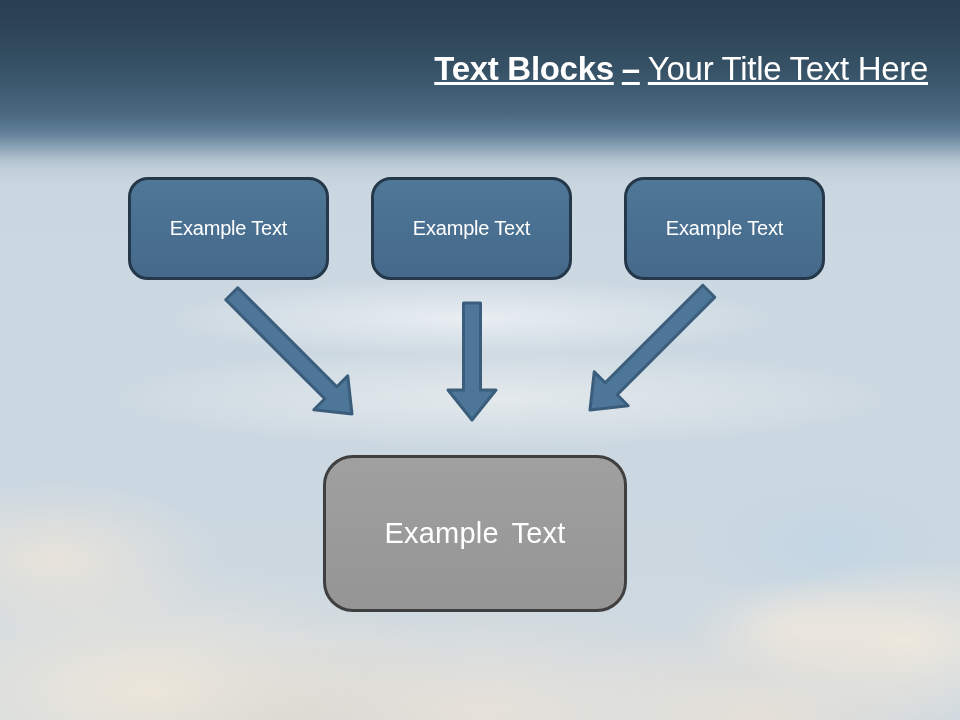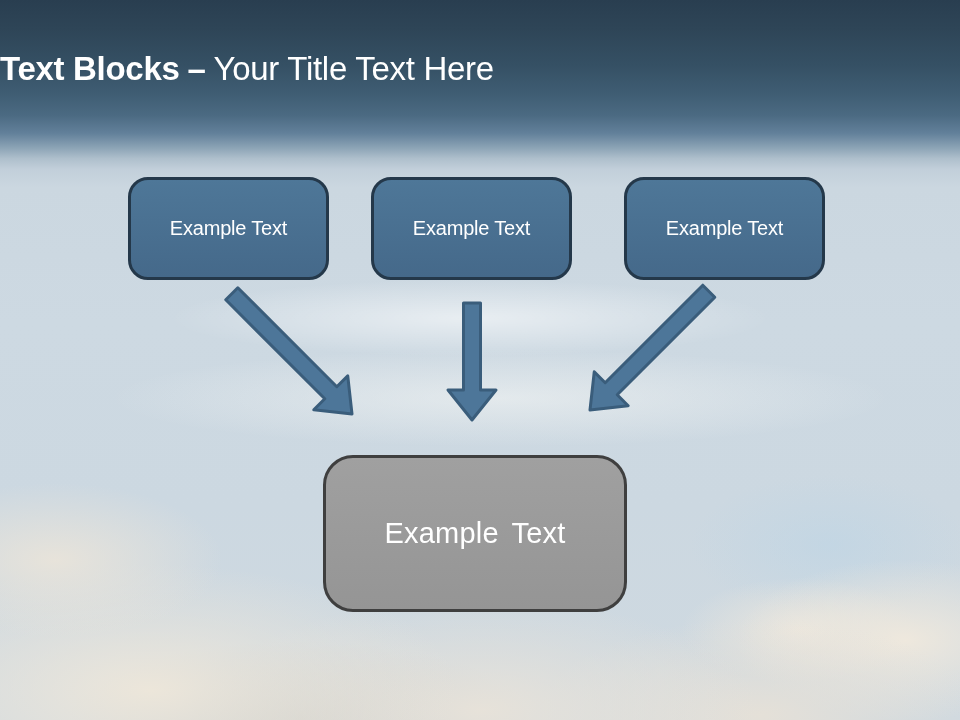--- a/index.html
+++ b/index.html
@@ -49,25 +49,26 @@
       radial-gradient(ellipse 240px 115px at 905px 640px, rgba(240,233,221,0.95) 0%, rgba(240,233,221,0) 70%),
       radial-gradient(ellipse 170px 75px at 800px 630px, rgba(238,232,221,0.85) 0%, rgba(238,232,221,0) 70%),
       radial-gradient(ellipse 200px 100px at 830px 545px, rgba(186,212,230,0.5) 0%, rgba(186,212,230,0) 70%),
       radial-gradient(ellipse 330px 110px at 300px 718px, rgba(176,176,171,0.45) 0%, rgba(176,176,171,0) 70%);
   }
   .title {
     position: absolute;
     top: 50px;
     left: 0;
     width: 928px;
-    text-align: left;
+    text-align: right;
     color: #ffffff;
     font-size: 33px;
     letter-spacing: -0.3px;
     white-space: nowrap;
+    text-decoration: underline;
   }
   .title .t-bold { font-weight: 700; }
   .title .t-sep  { font-weight: 700; margin: 0 8px; }
   .title .t-reg  { font-weight: 400; }
 
   .tbox {
     position: absolute;
     top: 177px;
     width: 201px;
     height: 103px;

